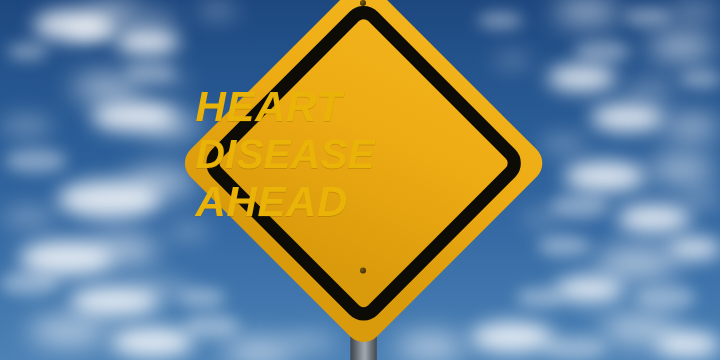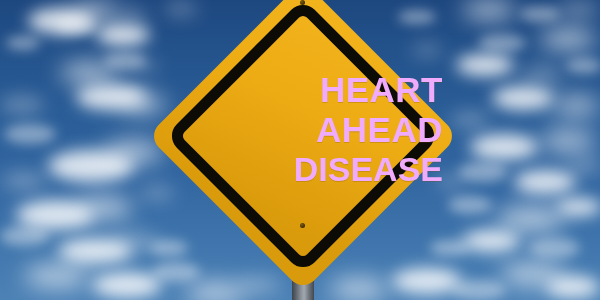--- a/index.html
+++ b/index.html
@@ -74,27 +74,28 @@
     height: 312px;
   }
   #sign svg { display: block; }
 
   
   #sign-text {
     position: absolute;
     left: -140px;
     top: -64px;
     width: 280px;
-    text-align: right;
-    color: #f0abfc;
+    text-align: left;
+    color: #eab308;
     font-family: "Liberation Sans", sans-serif;
     font-weight: bold;
     letter-spacing: 0.5px;
     line-height: 1;
     pointer-events: none;
+    font-style: italic;
   }
   #sign-text .line {
     display: block;
     font-size: 35px;
     margin-bottom: 5px;
     text-shadow: 0 1px 0 rgba(120,80,0,.25);
   }
   #sign-text .line.l2 { font-size: 34px; letter-spacing: 0px; }
   #sign-text .line.l3 { font-size: 35px; }
 
@@ -194,18 +195,18 @@
 
           <rect x="-92" y="-92" width="184" height="184" rx="11" ry="11" fill="none" stroke="#0d0b06" stroke-width="11"></rect>
         </g>
       </svg>
       <span class="bolt" style="left:153px; top:20px;"></span>
       <span class="bolt" style="left:153px; top:243px;"></span>
     </div>
 
     <div id="sign-text">
       <span class="line l1">HEART</span>
+      <span class="line l2">DISEASE</span>
       <span class="line l3">AHEAD</span>
-      <span class="line l2">DISEASE</span>
     </div>
 
   </div>
 </div>
 
 </body></html>

